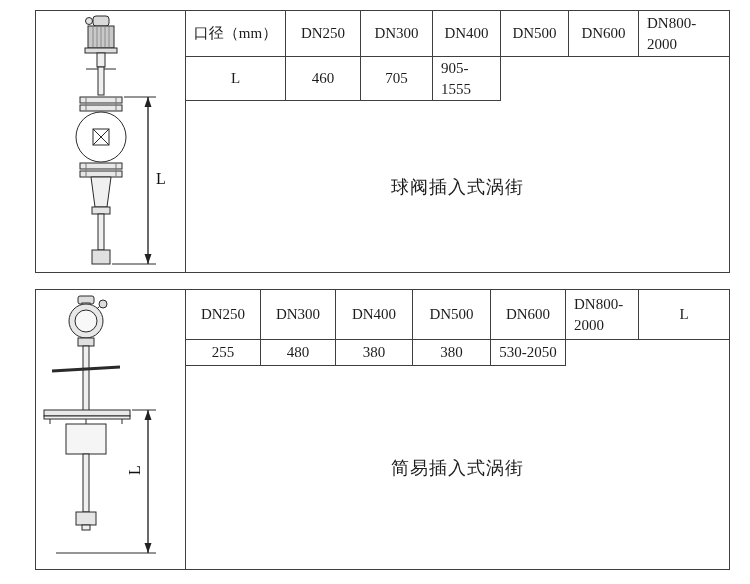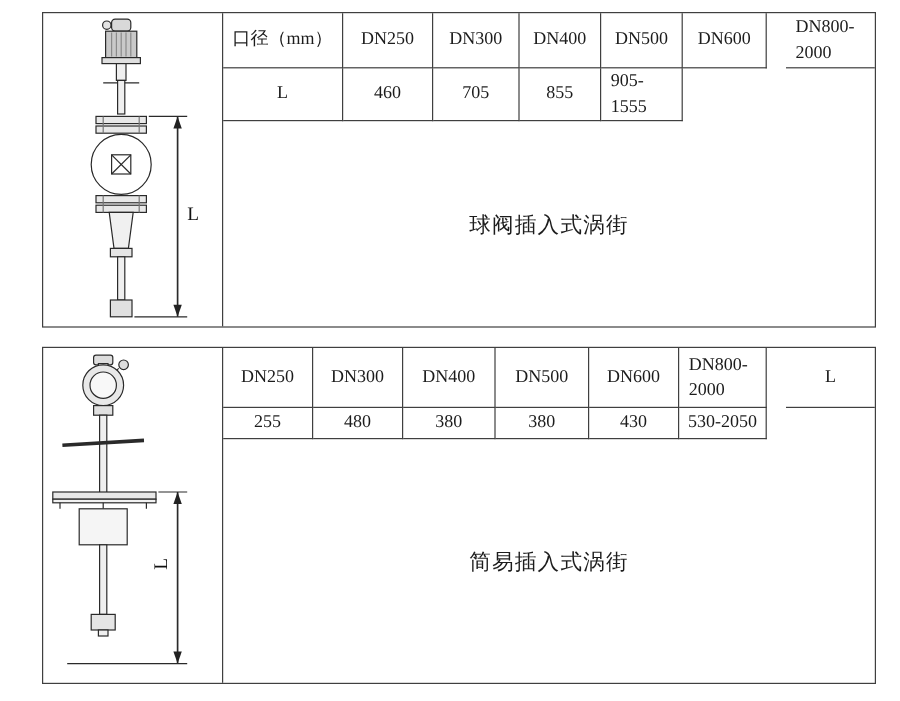--- a/index.html
+++ b/index.html
@@ -54,21 +54,21 @@
     display: flex;
     align-items: center;
     justify-content: center;
     text-align: right;
     font-size: 15px;
     line-height: 1.4;
     white-space: pre-line;
     padding: 2px 4px;
     overflow: hidden;
   }
-  .cell:nth-child(7n) { border-right: none; margin-left: 16px; }
+  .cell:nth-child(7n) { border-right: none; }
   .cell.left { justify-content: flex-start; text-align: left; padding-left: 8px; }
 
   .caption-cell {
     flex: 1;
     display: flex;
     align-items: center;
     justify-content: center;
     font-size: 18px;
     letter-spacing: 1px;
   }
@@ -135,21 +135,20 @@
       <div class="cell">DN300</div>
       <div class="cell">DN400</div>
       <div class="cell">DN500</div>
       <div class="cell">DN600</div>
       <div class="cell left">DN800-
 2000</div>
 
       <div class="cell">L</div>
       <div class="cell">460</div>
       <div class="cell">705</div>
-      <div class="cell">855</div>
       <div class="cell left">905-
 1555</div>
     </div>
     <div class="caption-cell">球阀插入式涡街</div>
   </div>
 </div>
 
 <div class="panel panel-bottom">
 
   <div class="drawing-col">
@@ -198,18 +197,17 @@
       <div class="cell">DN500</div>
       <div class="cell">DN600</div>
       <div class="cell left">DN800-
 2000</div>
 
       <div class="cell">L</div>
       <div class="cell">255</div>
       <div class="cell">480</div>
       <div class="cell">380</div>
       <div class="cell">380</div>
-      <div class="cell">430</div>
       <div class="cell">530-2050</div>
     </div>
     <div class="caption-cell">简易插入式涡街</div>
   </div>
 </div>
 
 </body></html>

